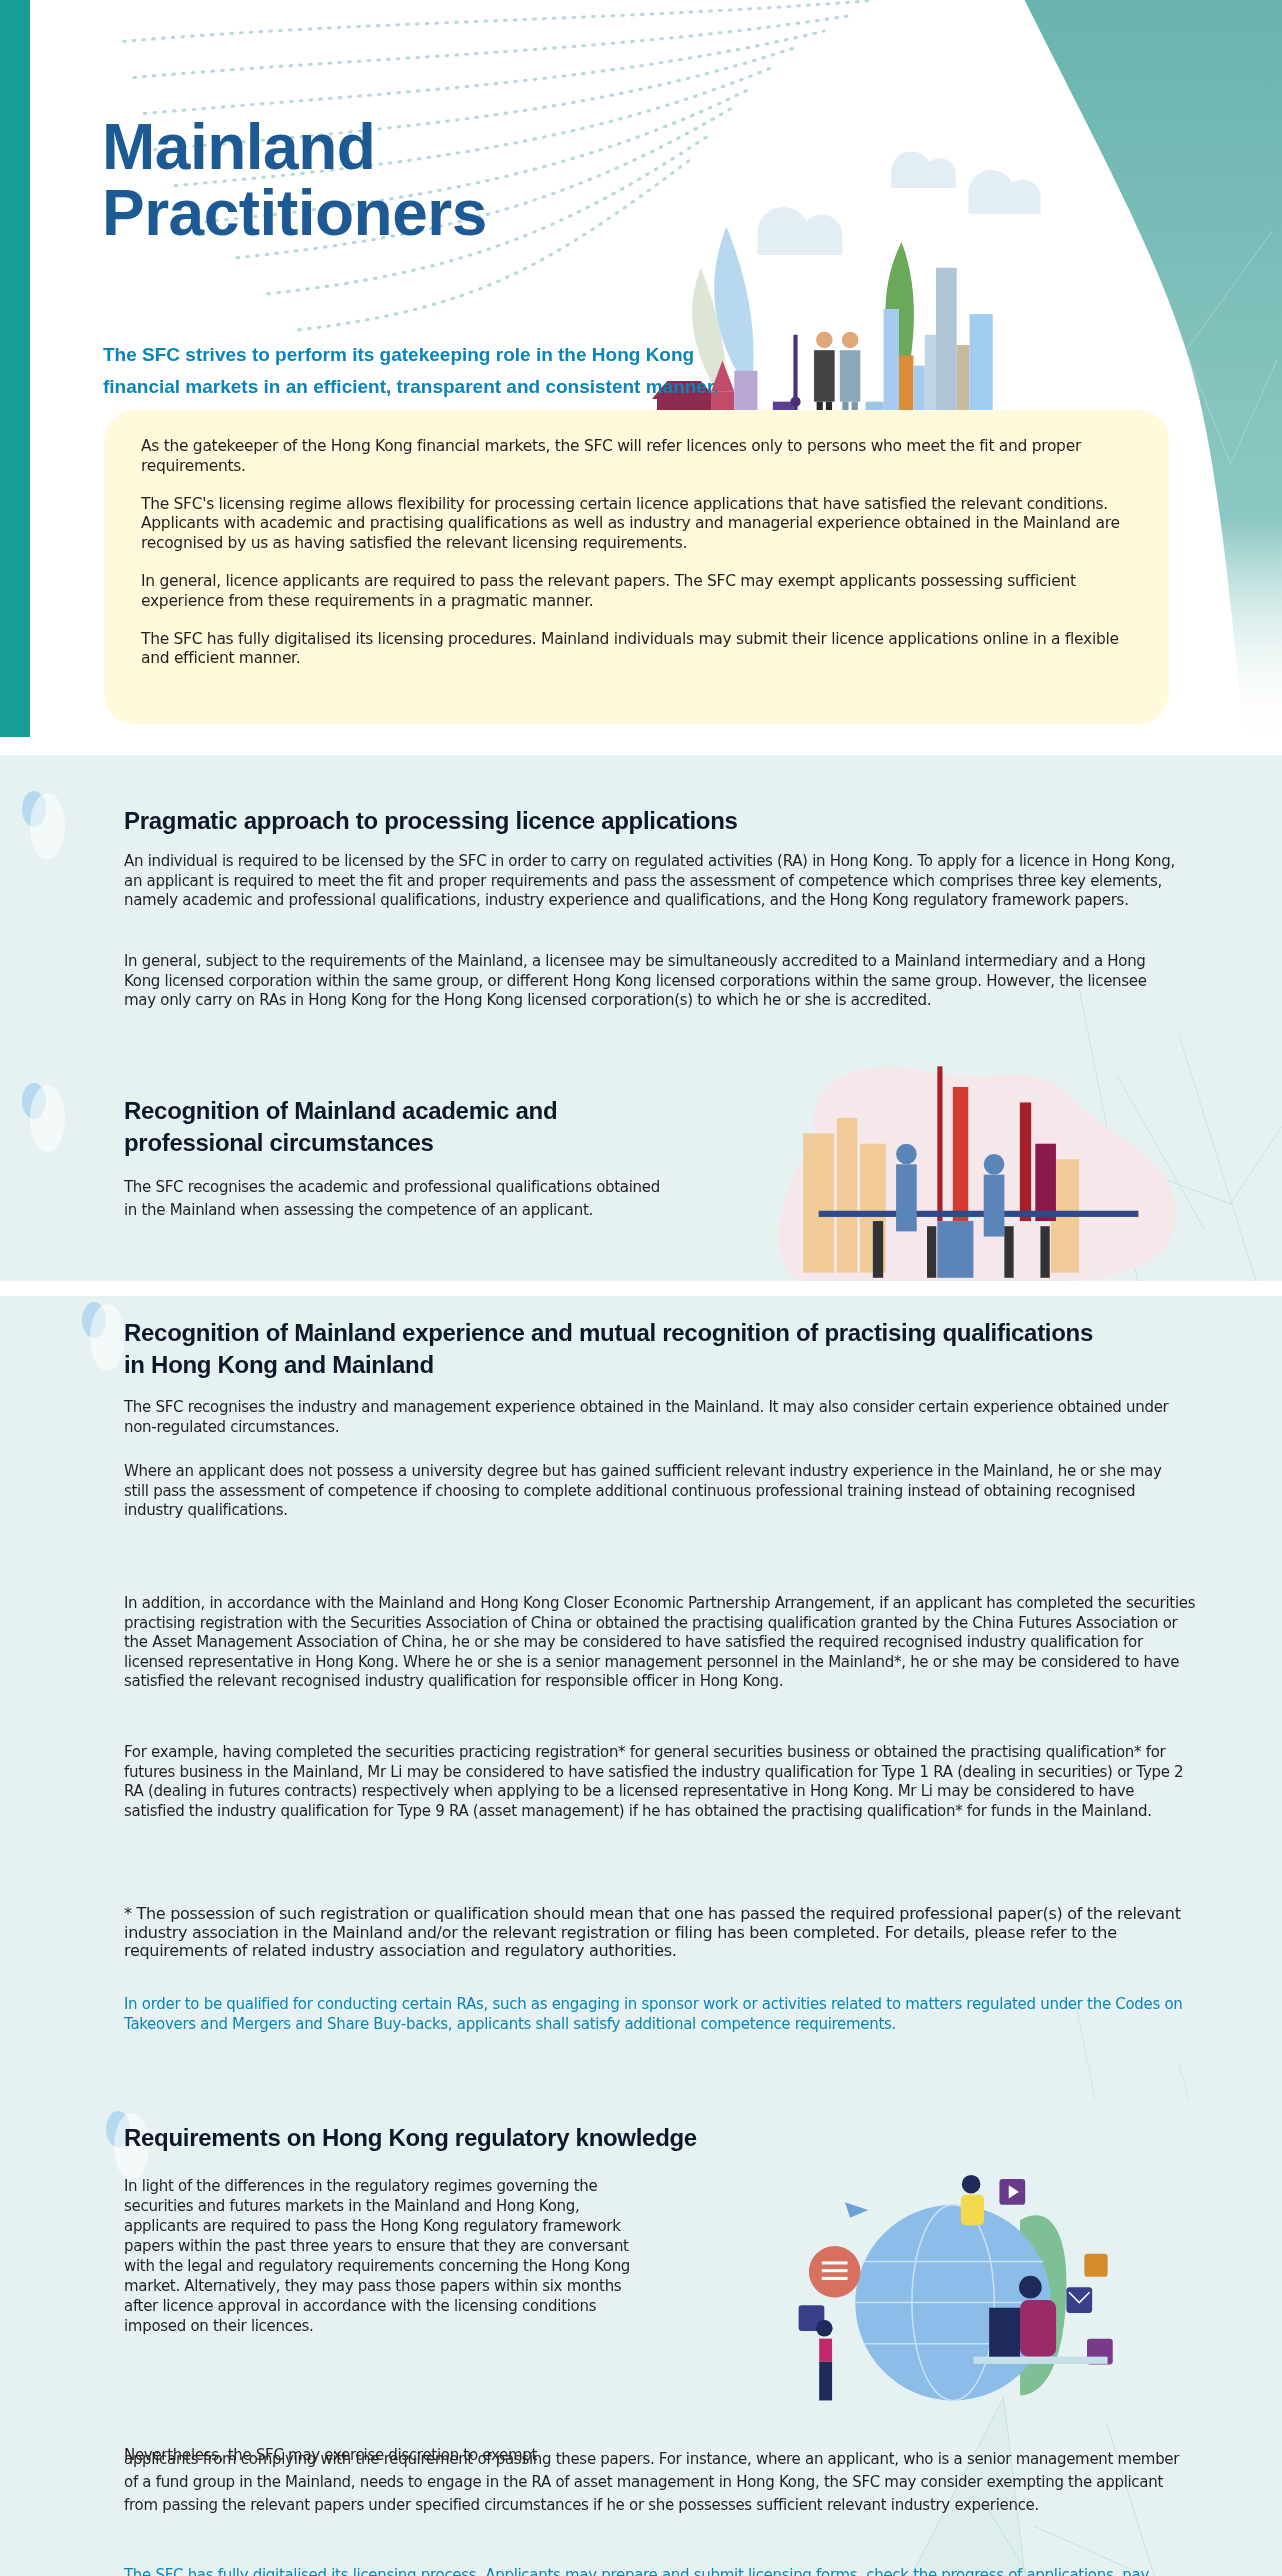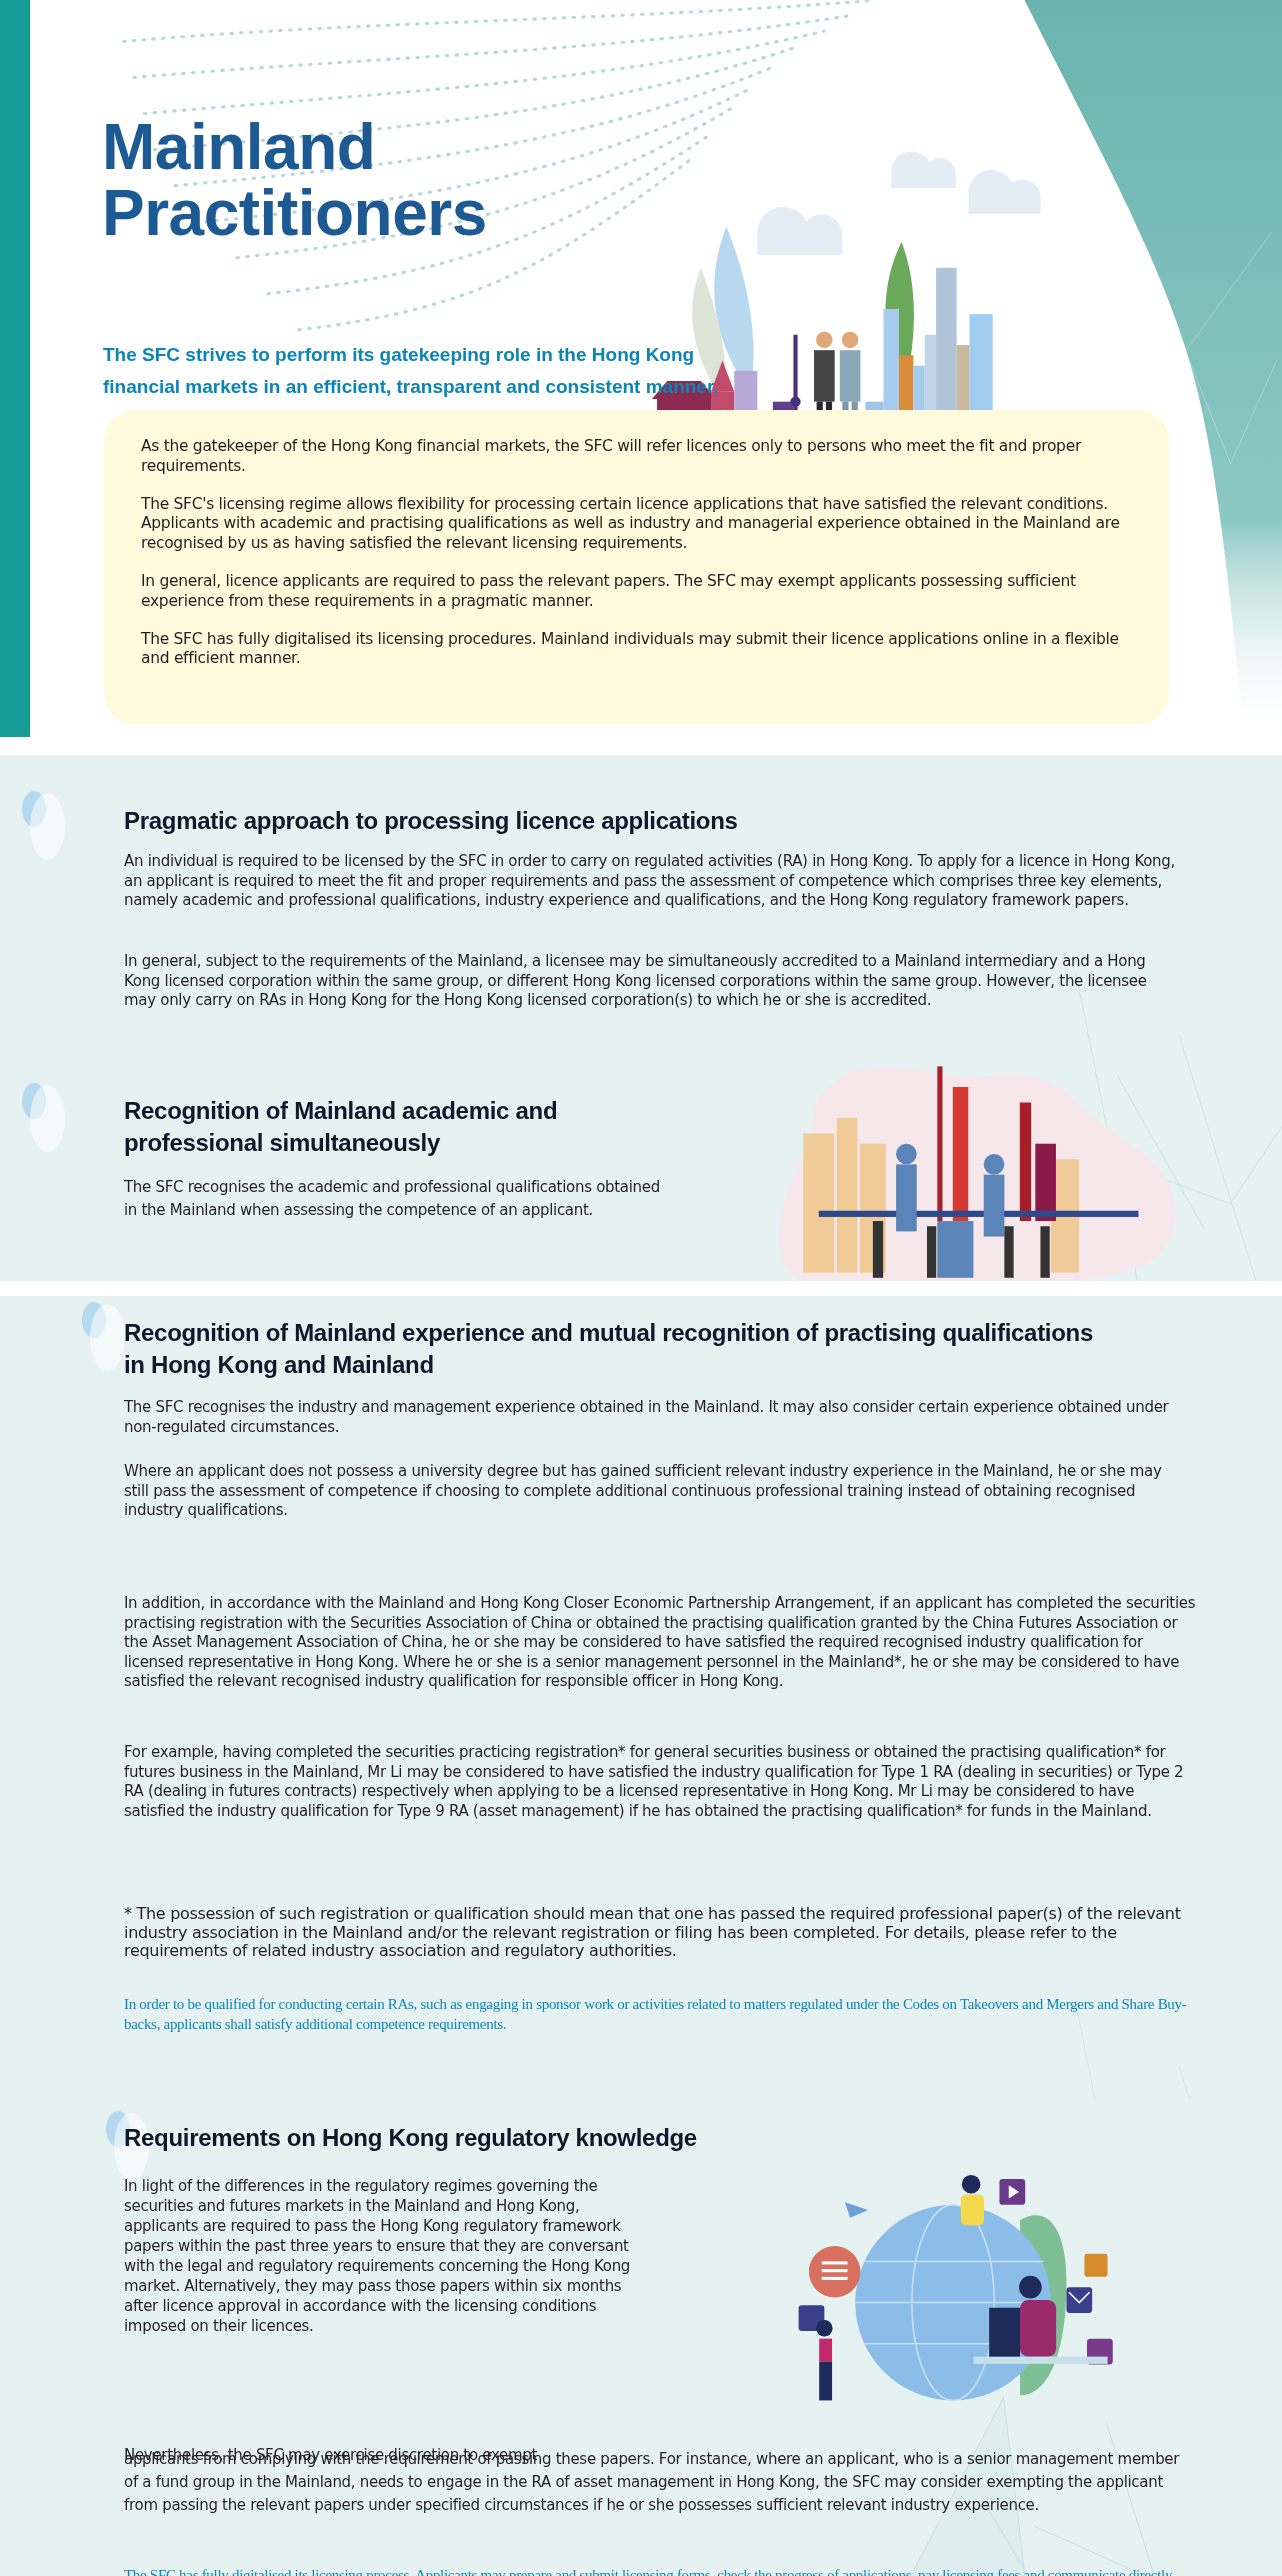--- a/index.html
+++ b/index.html
@@ -28,21 +28,21 @@
   .s3 { top: 2099px; height: 556px; }
 
   .net { position: absolute; right: 0; bottom: 0; width: 567px; height: 309px; opacity: 0.75; pointer-events: none; }
 
   .bubble { position: absolute; width: 46px; height: 72px; }
   .bubble .b1 { position: absolute; left: 0; top: 0; width: 24px; height: 36px; border-radius: 50%; background: #b5d9ee; }
   .bubble .b2 { position: absolute; left: 8.2px; top: 2.1px; width: 35px; height: 67px; border-radius: 50%; background: rgba(255,255,255,0.55); }
 
   .h2 { position: absolute; font-family: "Liberation Sans", sans-serif; font-weight: 700; font-size: 24px; line-height: 32px; color: #0f172a; letter-spacing: -0.3px; }
   .p { position: absolute; font-size: 15px; line-height: 19.6px; color: #231f20; letter-spacing: -0.3px; }
-  .p.blue { color: #0a85b7; font-family: Liberation Serif, serif; }
+  .p.blue { color: #0a85b7; }
   .p.note { font-size: 16px; line-height: 18.5px; }
 
   .illus { position: absolute; }
 </style>
 </head>
 <body>
 
 <div class="page">
 
   <header class="hero">
@@ -161,21 +161,21 @@
       </div>
     <h2 class="h2" style="left:124px; top:50px; width:979px;">Pragmatic approach to processing licence applications</h2>
 
     <p class="p" style="left:124px; top:97px; width:1061px; line-height:19.6px;">An individual is required to be licensed by the SFC in order to carry on regulated activities (RA) in Hong Kong. To apply for a licence in Hong Kong, an applicant is required to meet the fit and proper requirements and pass the assessment of competence which comprises three key elements, namely academic and professional qualifications, industry experience and qualifications, and the Hong Kong regulatory framework papers.</p>
     <p class="p" style="left:124px; top:197px; width:1051px; line-height:19.6px;">In general, subject to the requirements of the Mainland, a licensee may be simultaneously accredited to a Mainland intermediary and a Hong Kong licensed corporation within the same group, or different Hong Kong licensed corporations within the same group. However, the licensee may only carry on RAs in Hong Kong for the Hong Kong licensed corporation(s) to which he or she is accredited.</p>
 
     <div class="bubble" style="left:22px; top:328px;">
         <div class="b1"></div>
         <div class="b2"></div>
       </div>
-    <h2 class="h2" style="left:124px; top:340px; width:536px;">Recognition of Mainland academic and professional simultaneously</h2>
+    <h2 class="h2" style="left:124px; top:340px; width:536px;">Recognition of Mainland academic and professional circumstances</h2>
     <p class="p" style="left:124px; top:421px; width:536px; line-height:23px;">The SFC recognises the academic and professional qualifications obtained in the Mainland when assessing the competence of an applicant.</p>
 
     <svg class="illus" style="left:762px; top:301px; width:428px; height:227px;" viewBox="0 0 830 440">
       <path d="M100,160 C80,40 200,0 320,30 C450,60 520,0 600,80 C700,180 820,200 800,330 C780,440 600,440 450,440 L100,440 C20,440 0,320 100,160 Z" fill="#f6e8ea"></path>
       <g fill="#f0c890" opacity="0.9">
         <rect x="80" y="150" width="60" height="270"></rect>
           <rect x="145" y="120" width="40" height="300"></rect>
           <rect x="190" y="170" width="50" height="250"></rect>
         <rect x="560" y="200" width="55" height="220"></rect>
       </g>

